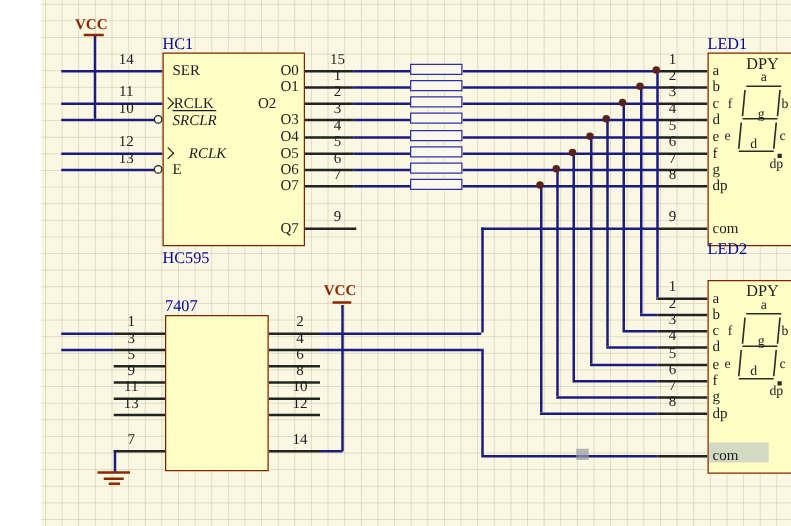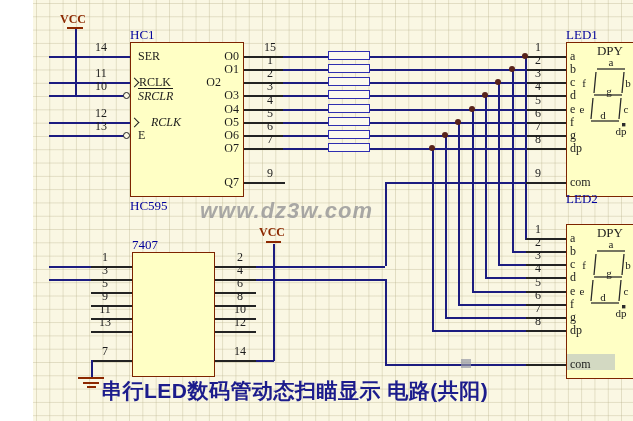--- a/index.html
+++ b/index.html
@@ -315,16 +315,14 @@
   </svg>
   <span class="seglbl" style="left:570px;top:238px;width:16px;">a</span>
   <span class="seglbl" style="left:545px;top:259px;width:12px;">f</span>
   <span class="seglbl" style="left:589px;top:259px;width:12px;">b</span>
   <span class="seglbl" style="left:568px;top:267px;width:16px;">g</span>
   <span class="seglbl" style="left:543px;top:285px;width:12px;">e</span>
   <span class="seglbl" style="left:587px;top:285px;width:12px;">c</span>
   <span class="seglbl" style="left:562px;top:291px;width:16px;">d</span>
   <span class="seglbl" style="left:578px;top:307px;width:20px;">dp</span>
 
-  <span class="wm">www.dz3w.com</span>
-  <span class="cap">串行LED数码管动态扫瞄显示 电路(共阳)</span>
 
 </div>
 
 </body></html>

